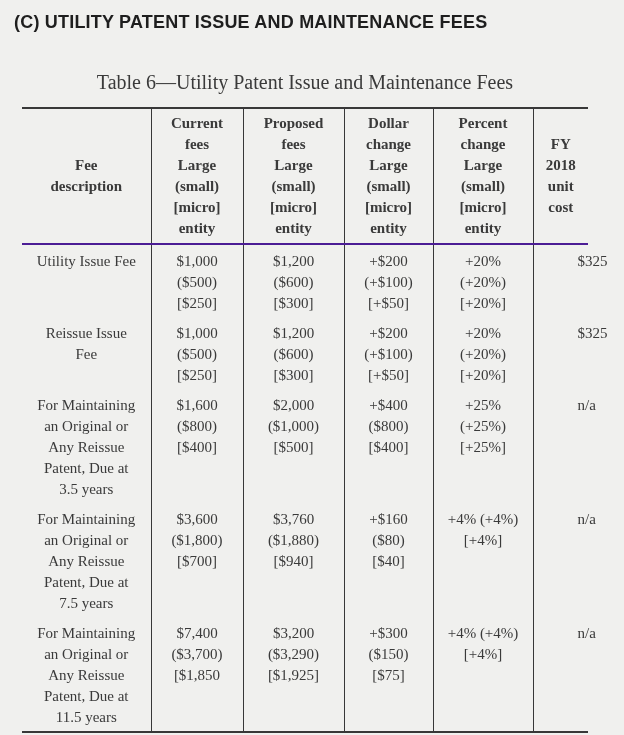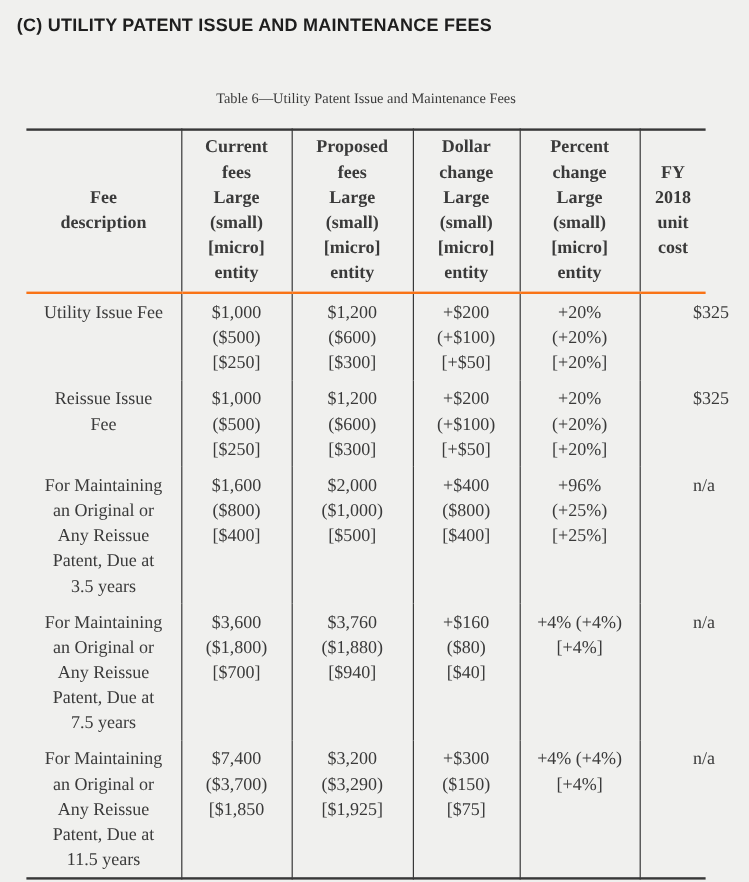--- a/index.html
+++ b/index.html
@@ -9,31 +9,31 @@
   }
   body {
     width: 624px;
     height: 735px;
     background: #f0f0ee;
   }
   .heading {
     margin: 14px 0 0 14px;
     font-family: "Liberation Sans", sans-serif;
     font-weight: bold;
-    font-size: 15px;
+    font-size: 18px;
     line-height: 16px;
     letter-spacing: 0.2px;
     color: #1e1e1e;
   }
   .caption {
     width: 566px;
     margin: 42px 0 0 22px;
     text-align: center;
     font-family: "Liberation Serif", "DejaVu Serif", serif;
-    font-size: 12px;
+    font-size: 20px;
     line-height: 21px;
     color: #3a3a3a;
   }
   table.fees {
     border-collapse: collapse;
     table-layout: fixed;
     width: 566px;
     margin: 14px 0 0 22px;
     border-top: 2px solid #383838;
     border-bottom: 2px solid #383838;
@@ -48,21 +48,21 @@
   col.c-dollar  { width: 89px; }
   col.c-percent { width: 100px; }
   col.c-unit    { width: 55px; }
 
   table.fees th {
     font-weight: bold;
     text-align: center;
     vertical-align: middle;
     padding: 4px 3px;
     border-right: 1px solid #383838;
-    border-bottom: 2px solid #f97316;
+    border-bottom: 2px solid #4c1d95;
   }
   table.fees th:last-child { border-right: none; }
 
   table.fees td {
     vertical-align: top;
     padding: 6px 8px 3px 8px;
     border-right: 1px solid #383838;
   }
   table.fees td:last-child { border-right: none; padding-left: 44px; }
 
@@ -208,21 +208,21 @@
           <div class="line">$2,000</div>
           <div class="line">($1,000)</div>
           <div class="line">[$500]</div>
         </td>
         <td class="cell-num">
           <div class="line">+$400</div>
           <div class="line">($800)</div>
           <div class="line">[$400]</div>
         </td>
         <td class="cell-num">
-          <div class="line">+96%</div>
+          <div class="line">+25%</div>
           <div class="line">(+25%)</div>
           <div class="line">[+25%]</div>
         </td>
         <td class="cell-unit">
           <div class="line">n/a</div>
         </td>
       </tr>
       <tr>
         <td class="cell-fee">
           <div class="line">For Maintaining</div>

